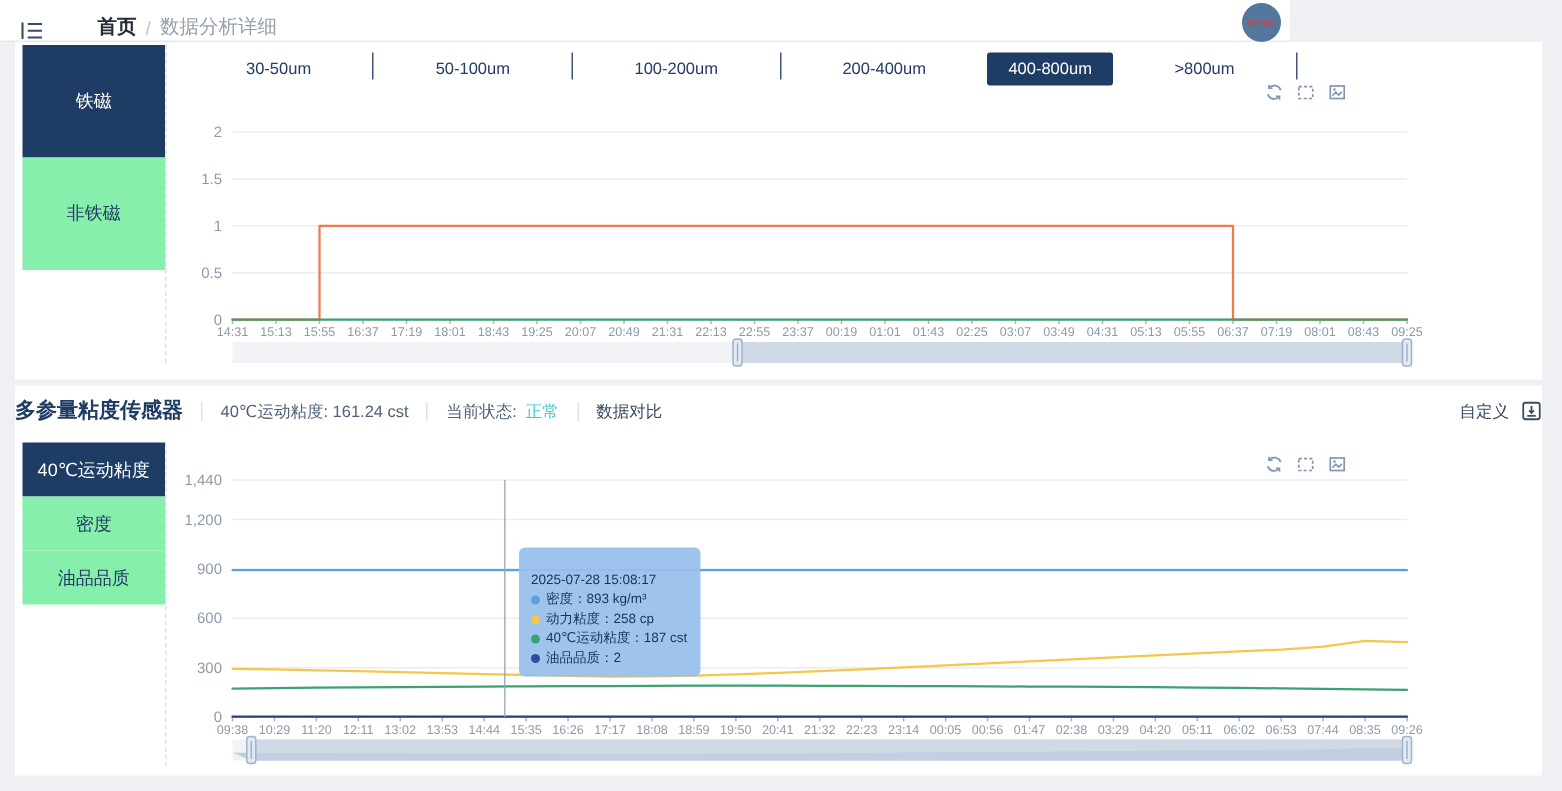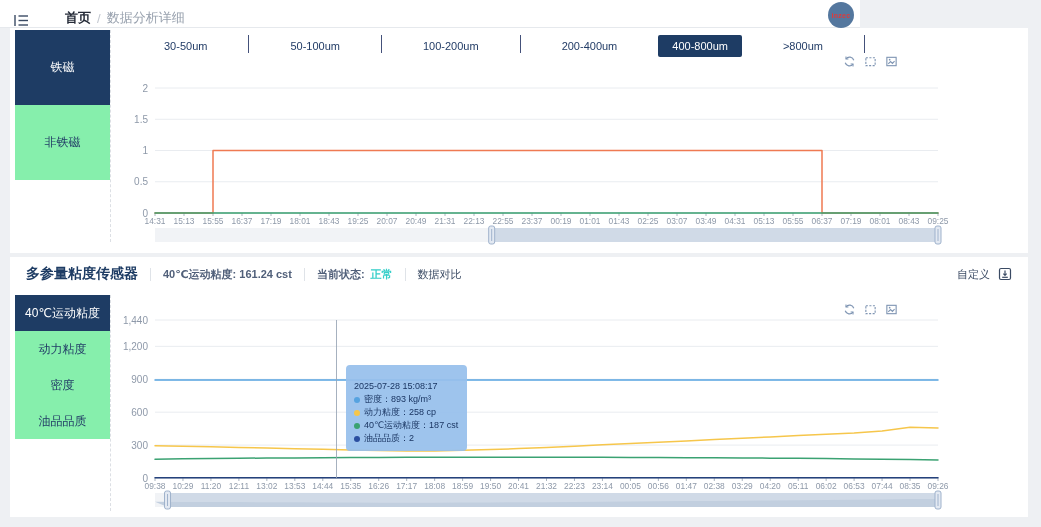--- a/index.html
+++ b/index.html
@@ -37,24 +37,24 @@
   .size-btn.sel { background:#1e3c64; color:#fff; border-radius:2px; }
   .size-sep { width:1px; height:18px; background:#44517a; }
 
   
   .toolbox { position:absolute; display:flex; gap:8px; }
   #toolbox1 { left:833px; top:27px; }
   #toolbox2 { left:833px; top:46px; }
   .tb-icon { cursor:pointer; display:flex; }
 
   
-  .hdr { height:34px; display:flex; align-items:center; padding:0 16px; }
+  .hdr { height:34px; display:flex; align-items:center; padding:0 0; }
   .hdr-title { font-size:14px; font-weight:bold; color:#1e3c64; }
   .hdr-div { width:1px; height:13px; background:#dfe3e8; margin:0 12px; }
-  .hdr-stat { font-size:11px; color:#51607a;font-weight:bold; }
+  .hdr-stat { font-size:11px; color:#51607a; }
   .hdr-status-ok { color:#36cfc9; }
   .hdr-link { font-size:11px; color:#3a4a63; cursor:pointer; }
   .hdr-right { margin-left:auto; display:flex; align-items:center; gap:8px; }
 
   
   .chart-svg { position:absolute; }
   #chart1-svg { left:100px; top:42px; }
   #chart2-svg { left:100px; top:55px; }
   .slider-overlay { position:absolute; width:783px; height:18px; cursor:ew-resize; }
   #slider1-overlay { left:145px; top:200px; }
@@ -230,21 +230,20 @@
               <line x1="7" y1="3.6" x2="7" y2="8"></line>
               <path d="M5.4 6.6 7 8.3 8.6 6.6"></path>
               <line x1="4.2" y1="10.3" x2="9.8" y2="10.3"></line>
             </svg>
         </span>
       </span>
     </div>
 
     <div class="side-col" id="sensor-tabs">
         <div class="side-tab sel">40℃运动粘度</div>
-        <div class="side-tab">动力粘度</div>
         <div class="side-tab">密度</div>
         <div class="side-tab">油品品质</div>
       </div>
 
     <div class="toolbox" id="toolbox2">
       <span class="tb-icon">
         <svg width="13" height="13" viewBox="0 0 14 14" fill="none" stroke="#7f95b3" stroke-width="1.3">
             <path d="M11.6 5.6A4.8 4.8 0 0 0 3.2 4.1"></path>
             <path d="M2.4 8.4A4.8 4.8 0 0 0 10.8 9.9"></path>
             <path d="M3.2 1.6v2.6h2.6" stroke-width="1.1"></path>

